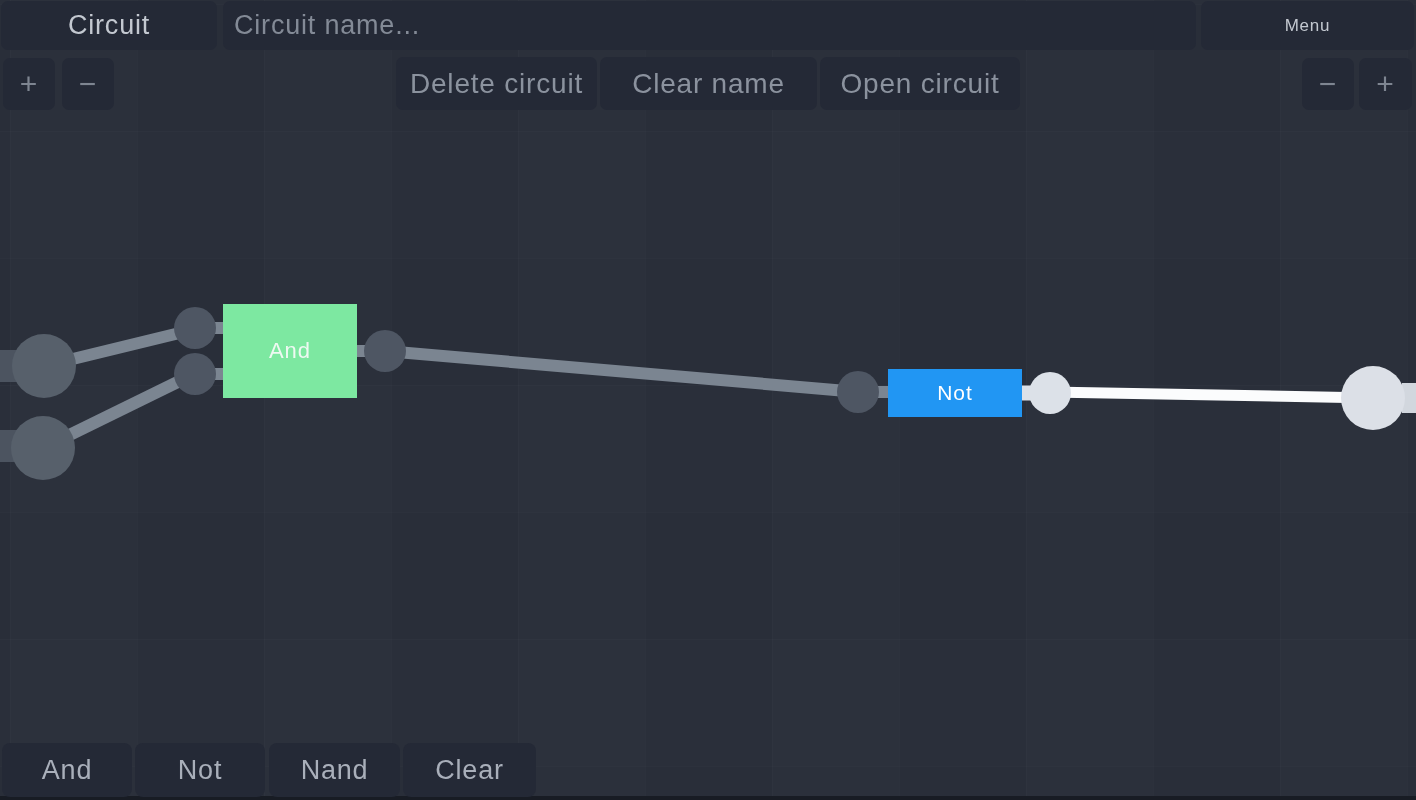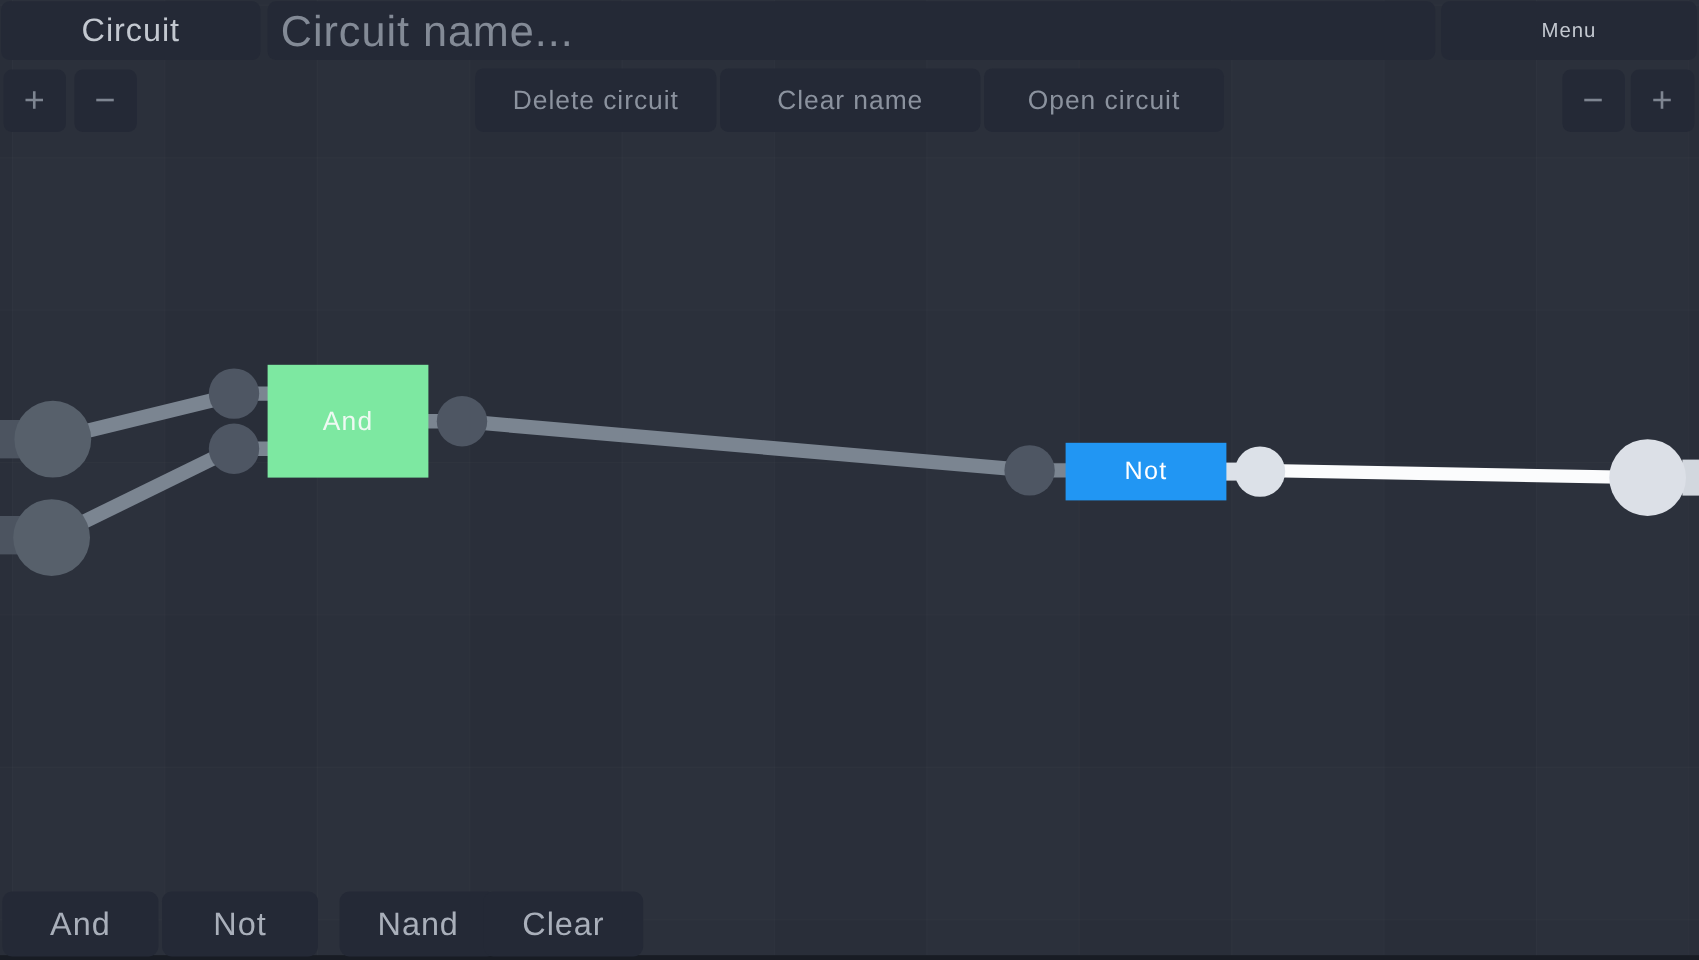--- a/index.html
+++ b/index.html
@@ -23,47 +23,47 @@
     display:flex;align-items:center;justify-content:center;
     letter-spacing:0.8px;cursor:default;padding:0;
   }
   .bright{color:#c3c8d0;}
   .dim{color:#8b929e;}
   #create-btn{left:1px;top:1px;width:216px;height:49px;font-size:27px;}
   #menu-btn{left:1201px;top:1px;width:213px;height:49px;font-size:17px;}
   #circuit-name{
     left:223px;top:1px;width:973px;height:49px;
     background:#242936;border:none;border-radius:7px;
-    color:#f9a8d4;font-size:36px;font-weight:300;letter-spacing:0.8px;
+    color:#f9a8d4;font-size:27px;font-weight:300;letter-spacing:0.8px;
     padding:0 0 0 11px;outline:none;
     font-family:"Liberation Sans",sans-serif;
   }
   #circuit-name::placeholder{color:#838a96;opacity:1;}
   .zoom-btn{width:52px;height:52px;font-size:30px;color:#7e8591;border-radius:7px;}
   #zoom-in-left{left:3px;top:58px;}
   #zoom-out-left{left:62px;top:58px;}
   #zoom-out-right{left:1302px;top:58px;}
   #zoom-in-right{left:1359px;top:58px;width:53px;}
-  .action-btn{top:57px;height:53px;font-size:22px;border-radius:7px;}
+  .action-btn{top:57px;height:53px;font-size:28px;border-radius:7px;}
   #delete-btn{left:396px;width:201px;}
   #clear-btn{left:600px;width:217px;}
   #open-btn{left:820px;width:200px;}
   #circuit-canvas{left:0;top:0;width:1416px;height:800px;z-index:1;}
   .gate{
     position:absolute;z-index:2;display:flex;align-items:center;justify-content:center;
     font-weight:300;letter-spacing:1px;cursor:default;
   }
   #gate-and{left:223px;top:304px;width:134px;height:94px;color:#eef9f2;font-size:22px;}
   #gate-not{left:888px;top:369px;width:134px;height:48px;color:#ffffff;font-size:21px;}
   .palette-btn{
     top:743px;height:54px;font-size:27px;color:#a9afba;border-radius:8px;z-index:3;
   }
   #palette-and{left:2px;width:130px;}
   #palette-not{left:135px;width:130px;}
-  #palette-nand{left:283px;width:131px;}
+  #palette-nand{left:269px;width:131px;}
   #palette-test{left:403px;width:133px;}
   #bottom-strip{left:0;bottom:0;width:1416px;height:4px;background:#181c24;z-index:2;}
   .bar{z-index:3;}
 </style>
 </head>
 <body>
 
 <svg id="circuit-canvas" class="abs" viewBox="0 0 1416 800">
 
   <rect x="-6" y="350" width="50" height="32" fill="#4c5460"></rect>

